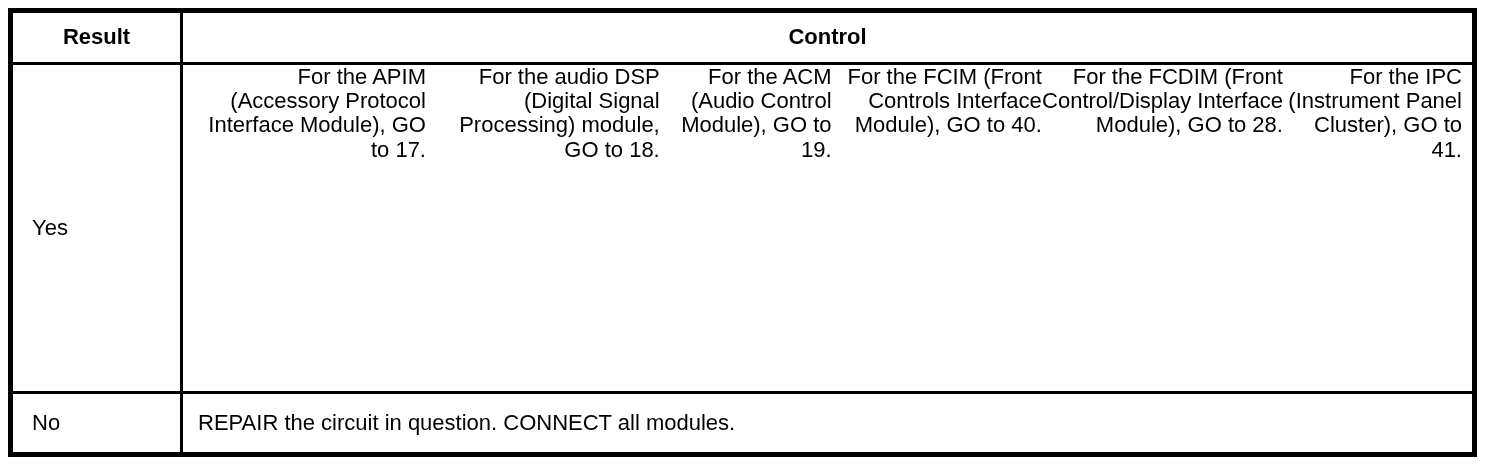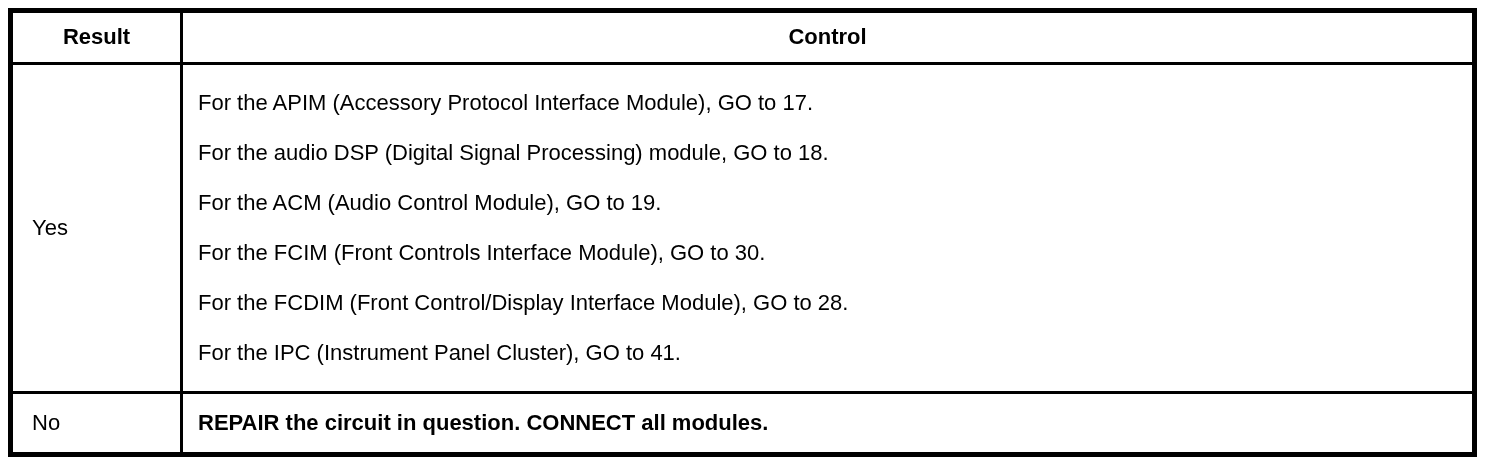--- a/index.html
+++ b/index.html
@@ -21,20 +21,21 @@
     border: 5px solid #000000;
     display: grid;
     grid-template-columns: 170px 1fr;
     grid-template-rows: 52px 1fr 58px;
     background: #ffffff;
   }
   .cell {
     box-sizing: border-box;
     font-size: 22px;
     line-height: 1.1;
+    text-align: right;
   }
   .header-cell {
     font-weight: bold;
     border-bottom: 3px solid #000000;
     display: flex;
     align-items: center;
     justify-content: center;
   }
   .result-col {
     border-right: 3px solid #000000;
@@ -42,52 +43,50 @@
   .result-cell {
     display: flex;
     align-items: center;
     padding-left: 19px;
   }
   .row-divider {
     border-bottom: 3px solid #000000;
   }
   .action-cell-multi {
     display: flex;
-    flex-direction: column;
     justify-content: space-evenly;
     padding-left: 15px;
     padding-right: 10px;
   }
   .action-cell-multi p {
     margin: 0;
   }
   .action-cell-single {
     display: flex;
     align-items: center;
     padding-left: 15px;
     padding-right: 10px;
-    font-weight: bold;
   }
 </style>
 </head>
 <body>
 
 <div class="diagnostic-table">
 
   <div class="cell header-cell result-col">Result</div>
 
   <div class="cell header-cell">Control</div>
 
   <div class="cell result-cell result-col row-divider">Yes</div>
 
   <div class="cell action-cell-multi row-divider">
     <p>For the APIM (Accessory Protocol Interface Module), GO to 17.</p>
     <p>For the audio DSP (Digital Signal Processing) module, GO to 18.</p>
     <p>For the ACM (Audio Control Module), GO to 19.</p>
-    <p>For the FCIM (Front Controls Interface Module), GO to 30.</p>
+    <p>For the FCIM (Front Controls Interface Module), GO to 40.</p>
     <p>For the FCDIM (Front Control/Display Interface Module), GO to 28.</p>
     <p>For the IPC (Instrument Panel Cluster), GO to 41.</p>
   </div>
 
   <div class="cell result-cell result-col">No</div>
 
   <div class="cell action-cell-single">
     <span>REPAIR the circuit in question. CONNECT all modules.</span>
   </div>
 

